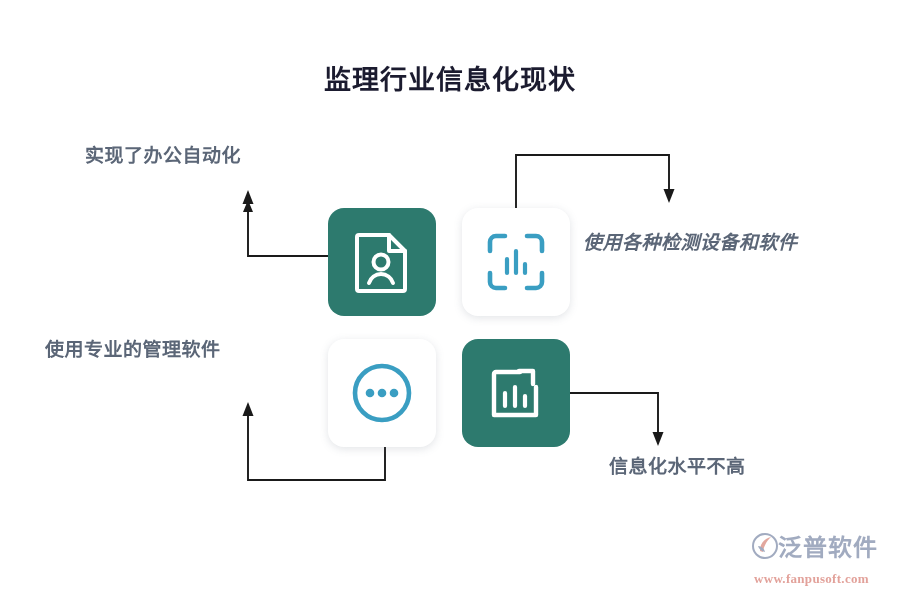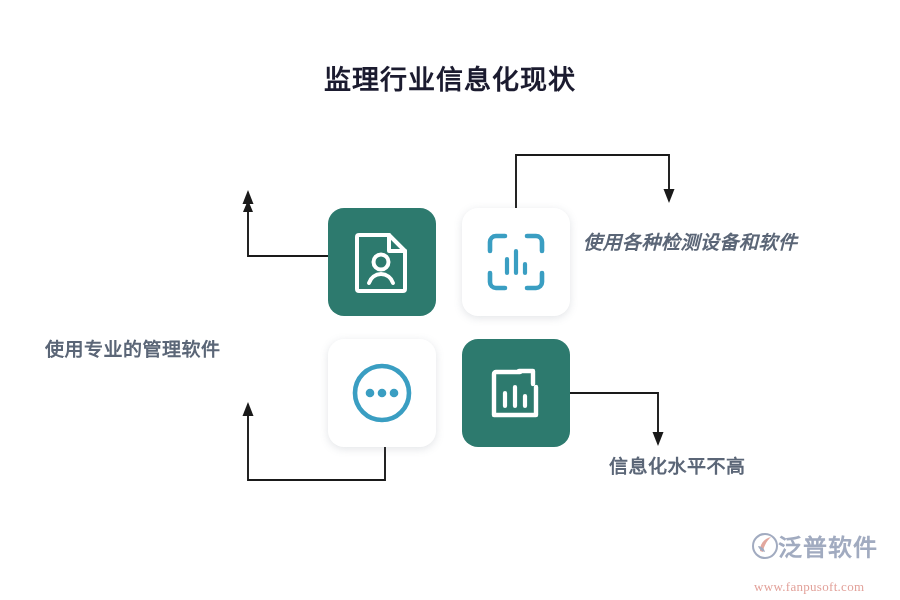--- a/index.html
+++ b/index.html
@@ -110,24 +110,24 @@
 
   .wm-brand {
     font-size: 24px;
     font-weight: bold;
     color: #9aa4bb;
     letter-spacing: 1px;
     line-height: 28px;
   }
 
   .wm-url {
-    margin-top: 16px;
+    margin-top: 8px;
     margin-left: 2px;
     font-size: 13px;
-    font-weight: normal;
+    font-weight: bold;
     color: #e09a92;
     font-family: "Liberation Serif", "DejaVu Serif", serif;
     letter-spacing: 0.3px;
   }
 </style>
 </head>
 <body>
 
 <div id="infographic">
 
@@ -206,20 +206,21 @@
       <svg width="60" height="60" viewBox="0 0 60 60" aria-hidden="true">
         <path d="M50 24 V52 H8 V11 a2 2 0 0 1 2 -2 h24" fill="none" stroke="#ffffff" stroke-width="4.4" stroke-linejoin="round" stroke-linecap="round"></path>
         <path d="M30 9 h14 v13" fill="none" stroke="#ffffff" stroke-width="4.4" stroke-linejoin="round" stroke-linecap="round" transform="translate(3,-1)"></path>
         <path d="M19 43 V30" fill="none" stroke="#ffffff" stroke-width="4.2" stroke-linecap="round"></path>
         <path d="M29 43 V24" fill="none" stroke="#ffffff" stroke-width="4.2" stroke-linecap="round"></path>
         <path d="M39 43 V33" fill="none" stroke="#ffffff" stroke-width="4.2" stroke-linecap="round"></path>
       </svg>
     </span>
   </div>
 
+  <div class="label" id="label-office-automation">实现了办公自动化</div>
 
   <div class="label" id="label-detection-devices">使用各种检测设备和软件</div>
 
   <div class="label" id="label-management-sw">使用专业的管理软件</div>
 
   <div class="label" id="label-low-informatized">信息化水平不高</div>
 
   <div class="watermark">
     <div class="wm-row">
       <span>

